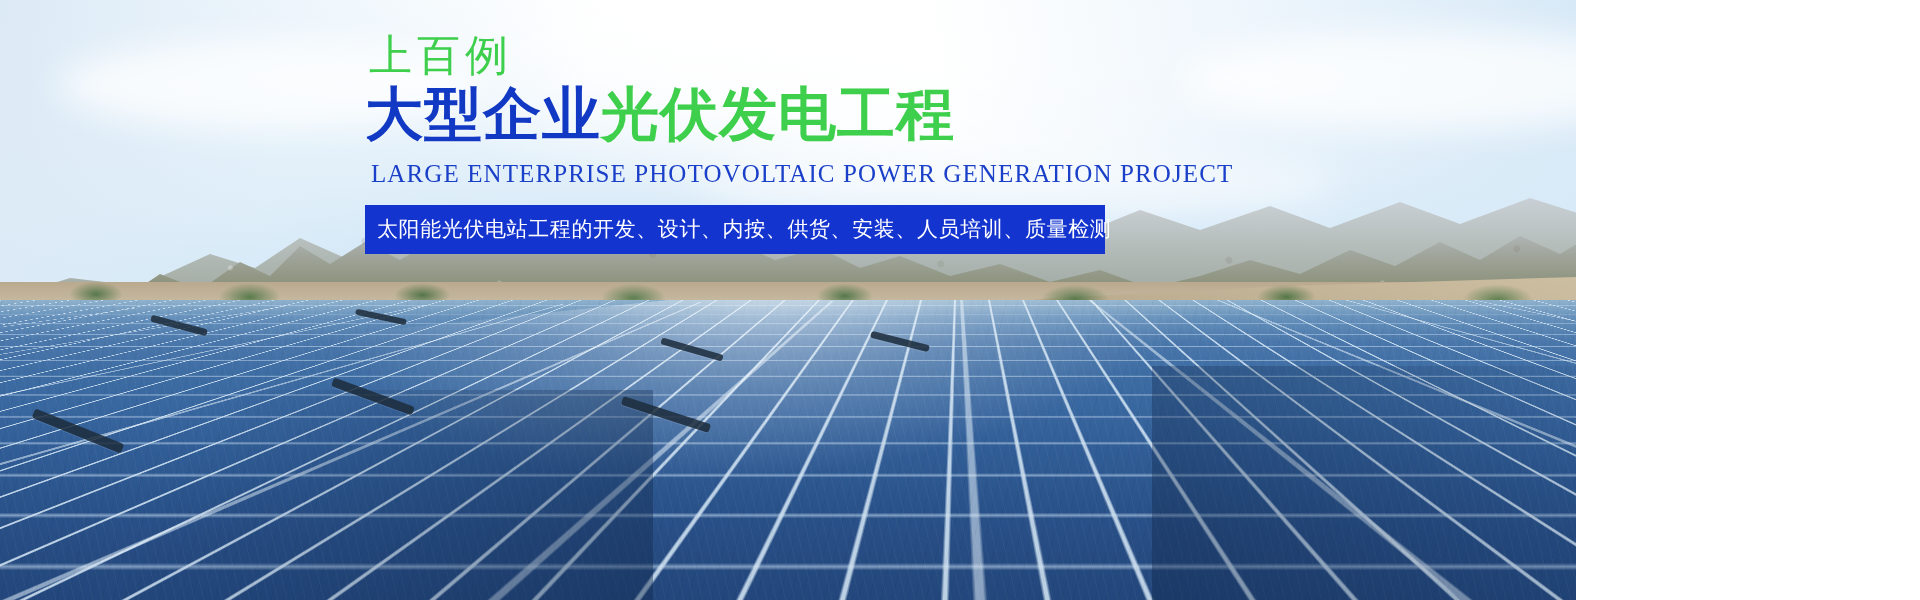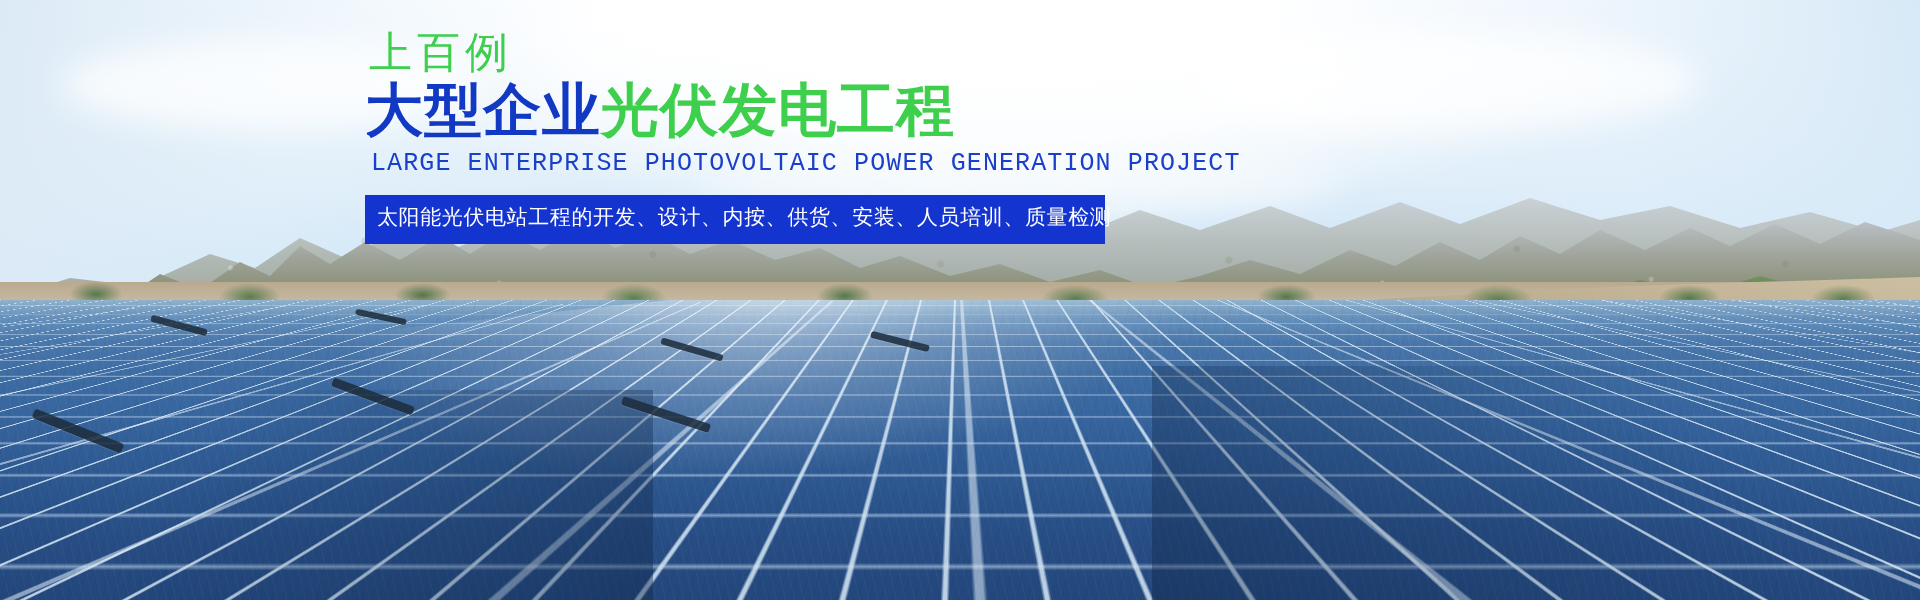--- a/index.html
+++ b/index.html
@@ -1,22 +1,22 @@
 <!DOCTYPE html>
 <html lang="zh"><head>
 <meta charset="utf-8">
 <title>Solar Banner</title>
 <style>
   html,body{margin:0;padding:0;background:#fff;}
   *{box-sizing:border-box;}
   #banner{
     position:relative;
-    width:1920px;height:600px;
+    width:1576px;height:600px;
     overflow:hidden;
-    font-family:Liberation Mono, monospace;
+    font-family:Liberation Serif, serif;
     background:#eaf3fb;
   }
 
   
   .sky{
     position:absolute;left:0;top:0;width:1920px;height:330px;
     background:
       radial-gradient(ellipse 900px 260px at 52% 12%, rgba(255,255,255,1) 0%, rgba(255,255,255,0.85) 38%, rgba(255,255,255,0) 72%),
       linear-gradient(180deg,#ffffff 0%,#fbfdff 14%,#eef6fc 34%,#dfeef9 56%,#cfe5f6 78%,#c6e0f4 100%);
   }
@@ -149,21 +149,21 @@
   }
   .headline{
     font-size:58px;line-height:1.03;font-weight:700;
     letter-spacing:1px;margin:0;white-space:nowrap;
     text-shadow:0 1px 2px rgba(255,255,255,.5);
   }
   .headline .h-blue{color:#1139c4;}
   .headline .h-green{color:#3ecf4c;}
 
   .sub-en{
-    margin:6px 0 0 6px;
+    margin:16px 0 0 6px;
     font-size:25px;line-height:1.1;font-weight:500;
     letter-spacing:1.1px;color:#1a3fc8;white-space:nowrap;
   }
 
   .descbox{
     margin-top:17px;
     display:inline-block;
     background:#1434cf;
     padding:9px 28px 10px 12px;
     max-width:740px;

